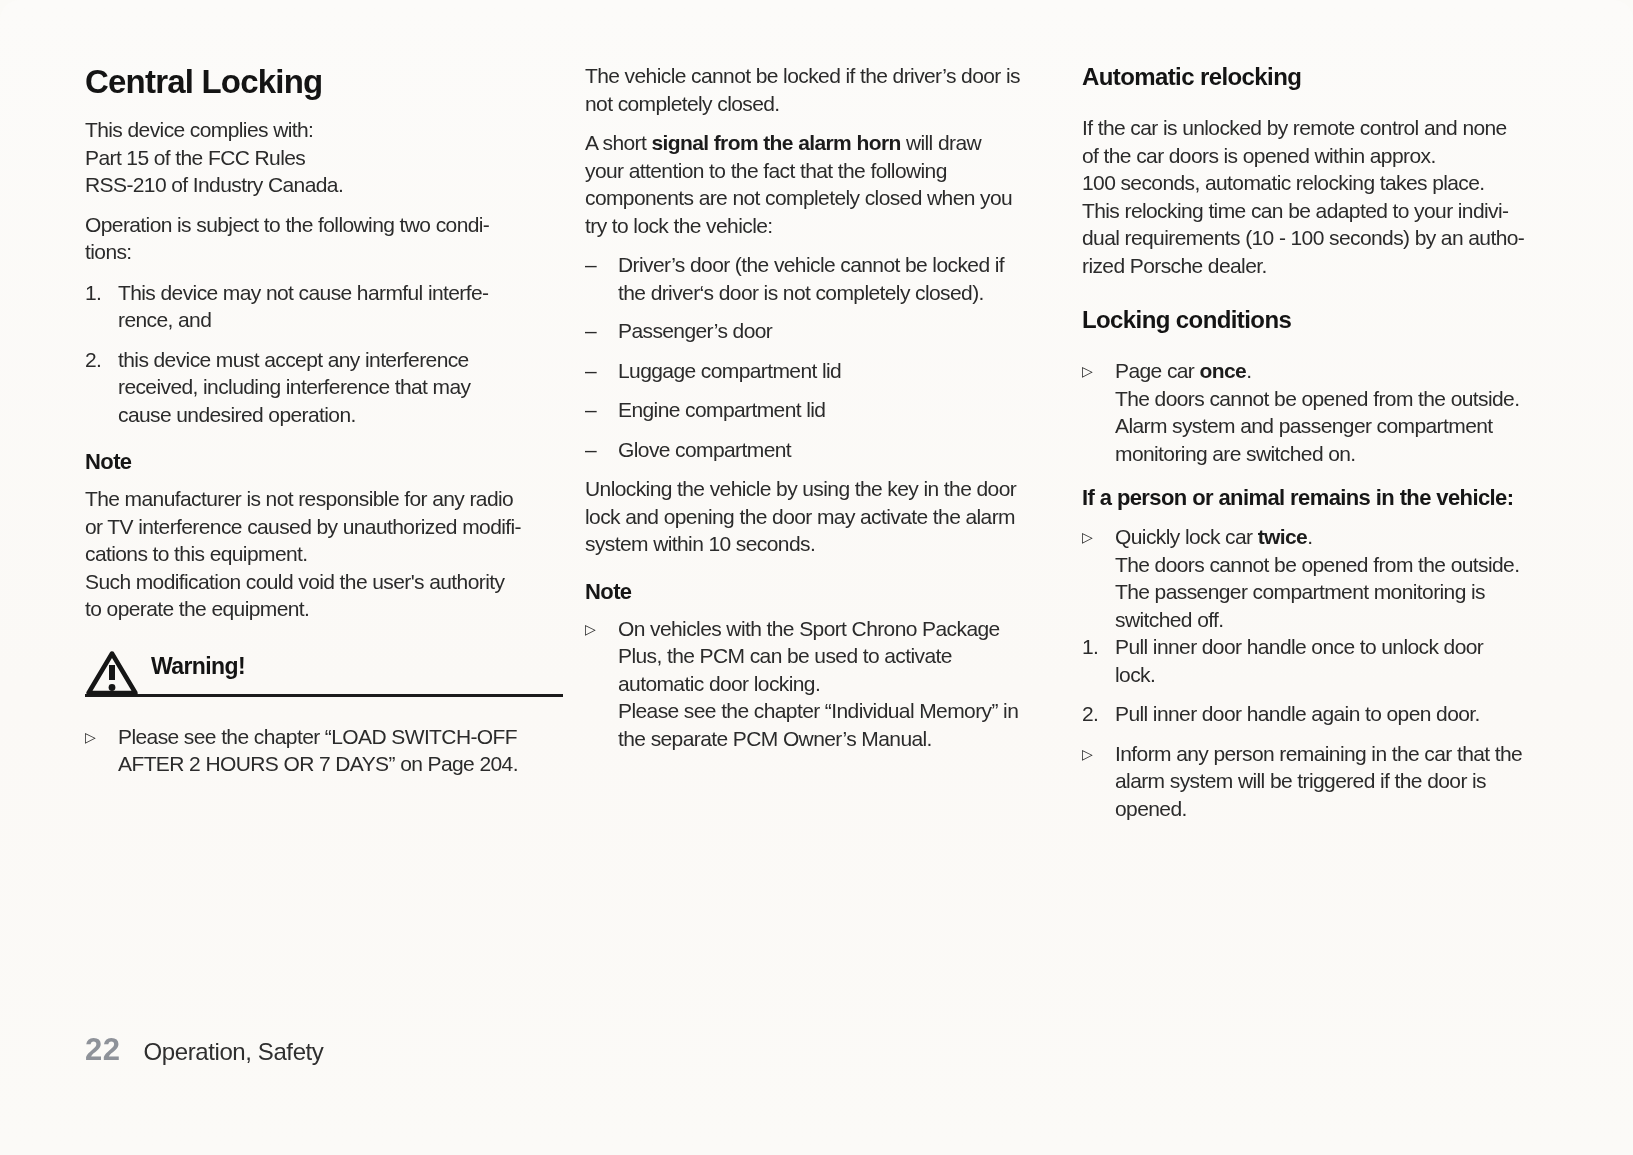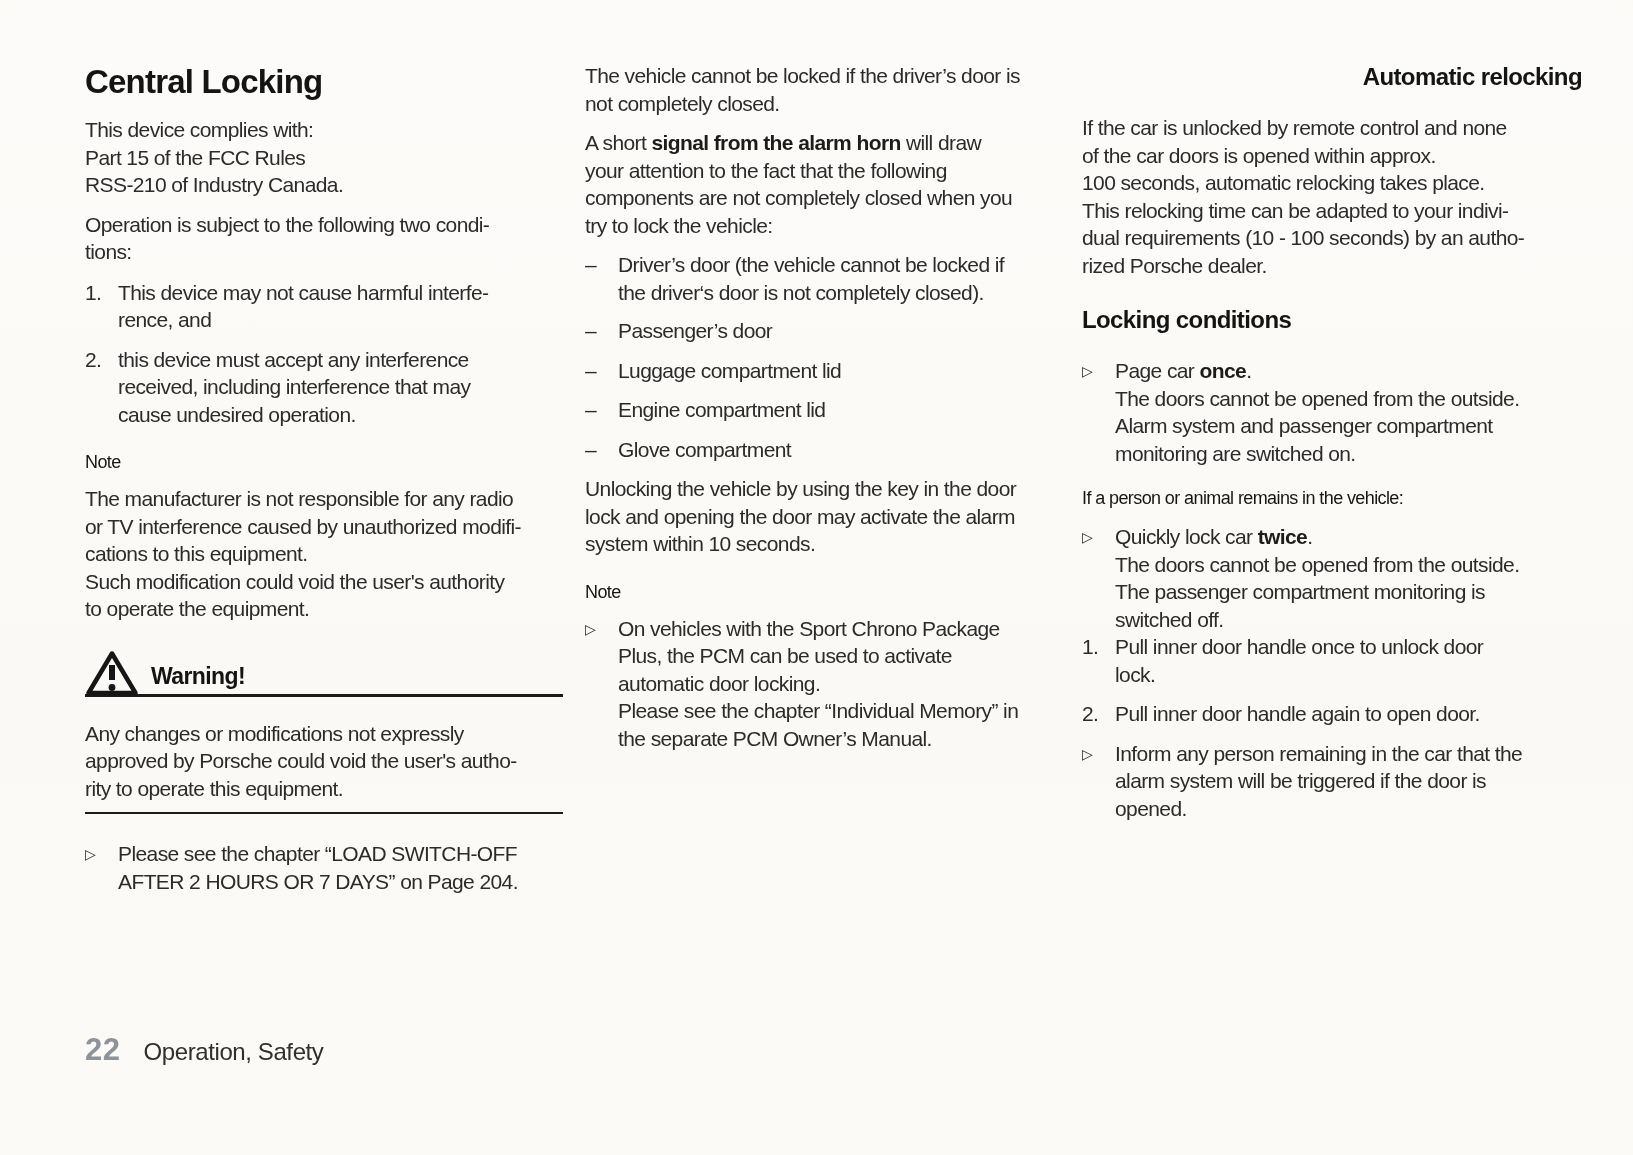--- a/index.html
+++ b/index.html
@@ -7,45 +7,45 @@
   body { background:#fbfaf7; font-family:"Liberation Sans", sans-serif; color:#2b2b2b; overflow:hidden; }
   .page { position:relative; width:1633px; height:1155px; background:linear-gradient(180deg,#fcfbf9 0%, #fbf9f6 60%, #fbfaf7 100%);border-radius:20px; }
   .col { position:absolute; top:62px; }
   .col1 { left:85px;  width:478px; }
   .col2 { left:585px; width:472px; }
   .col3 { left:1082px; width:500px; }
 
   .bt { font-size:21px; line-height:27.5px; letter-spacing:-0.6px; white-space:pre-line; color:#2b2b2b; }
   .page-title { font-size:33px; line-height:40px; font-weight:bold; color:#141414; letter-spacing:-0.8px; margin:0 0 14px 0; }
   .h2 { font-size:24px; line-height:30px; font-weight:bold; color:#141414; letter-spacing:-0.6px; }
-  .h3 { font-size:18px; line-height:28px; font-weight:normal; color:#161616; letter-spacing:-0.6px; white-space:pre-line; }
+  .h3 { font-size:22px; line-height:28px; font-weight:bold; color:#161616; letter-spacing:-0.6px; white-space:pre-line; }
   .b  { font-weight:bold; color:#1c1c1c; }
 
   .mb12 { margin-bottom:12px; }
   .mb13 { margin-bottom:13px; }
 
   .li { display:flex; align-items:flex-start; }
   .li .marker { flex:0 0 33px; }
   .li .txt { flex:1; }
   .arrow { font-size:14px; line-height:27.5px; padding-top:1px; color:#2b2b2b; }
 
   
   .note-h { margin-top:20px; margin-bottom:9px; }
   .warning-header { display:flex; align-items:flex-end; border-bottom:3.5px solid #1b1b1b; margin-top:26px; padding-bottom:0; }
   .warning-icon { display:block; margin-bottom:-3px; }
-  .warning-label { font-size:23px; font-weight:bold; color:#141414; letter-spacing:-0.6px; margin-left:12px; padding-bottom:4px; }
+  .warning-label { font-size:23px; font-weight:bold; color:#141414; letter-spacing:-0.6px; margin-left:12px; padding-bottom:14px; }
   .warning-body { margin-top:23px; padding-bottom:10px; border-bottom:2.5px solid #1b1b1b; }
   .see-chapter { margin-top:26px; }
 
   
   .dash-li { margin-bottom:12px; }
   .note-li { margin-top:0; }
 
   
-  .c3-h-top { margin-bottom:22px;text-align:right; }
+  .c3-h-top { margin-bottom:22px; }
   .c3-h-mid { margin-top:26px; margin-bottom:22px; }
   .sub-bold { margin-top:17px; margin-bottom:11px; }
   .gap17 { margin-bottom:17px; }
   .gap19 { margin-top:19px; margin-bottom:8px; }
   .step { margin-bottom:12px; }
 
   .footer { position:absolute; left:85px; top:1032px; display:flex; align-items:baseline; }
   .page-num { font-size:31px; font-weight:bold; color:#8e9299; letter-spacing:0.5px; }
   .section-label { font-size:24px; color:#2f2f2f; letter-spacing:-0.4px; margin-left:23px; }
 </style>
@@ -84,23 +84,20 @@
 
     <div>
       <div class="warning-header">
         <svg class="warning-icon" width="54" height="48" viewBox="0 0 54 48">
           <path d="M27 4.5 L50.5 44 L3.5 44 Z" fill="none" stroke="#161616" stroke-width="4.5" stroke-linejoin="round"></path>
           <line x1="27" y1="16" x2="27" y2="31" stroke="#161616" stroke-width="6"></line>
           <circle cx="27" cy="38.5" r="3.4" fill="#161616"></circle>
         </svg>
         <span class="warning-label">Warning!</span>
       </div>
-      <p class="bt warning-body">Any changes or modifications not expressly
-approved by Porsche could void the user's autho-
-rity to operate this equipment.</p>
     </div>
 
     <div class="li see-chapter">
       <span class="arrow marker">▷</span>
       <span class="bt txt">Please see the chapter “LOAD SWITCH-OFF
 AFTER 2 HOURS OR 7 DAYS” on Page 204.</span>
     </div>
   </div>
 
   <div class="col col2">

